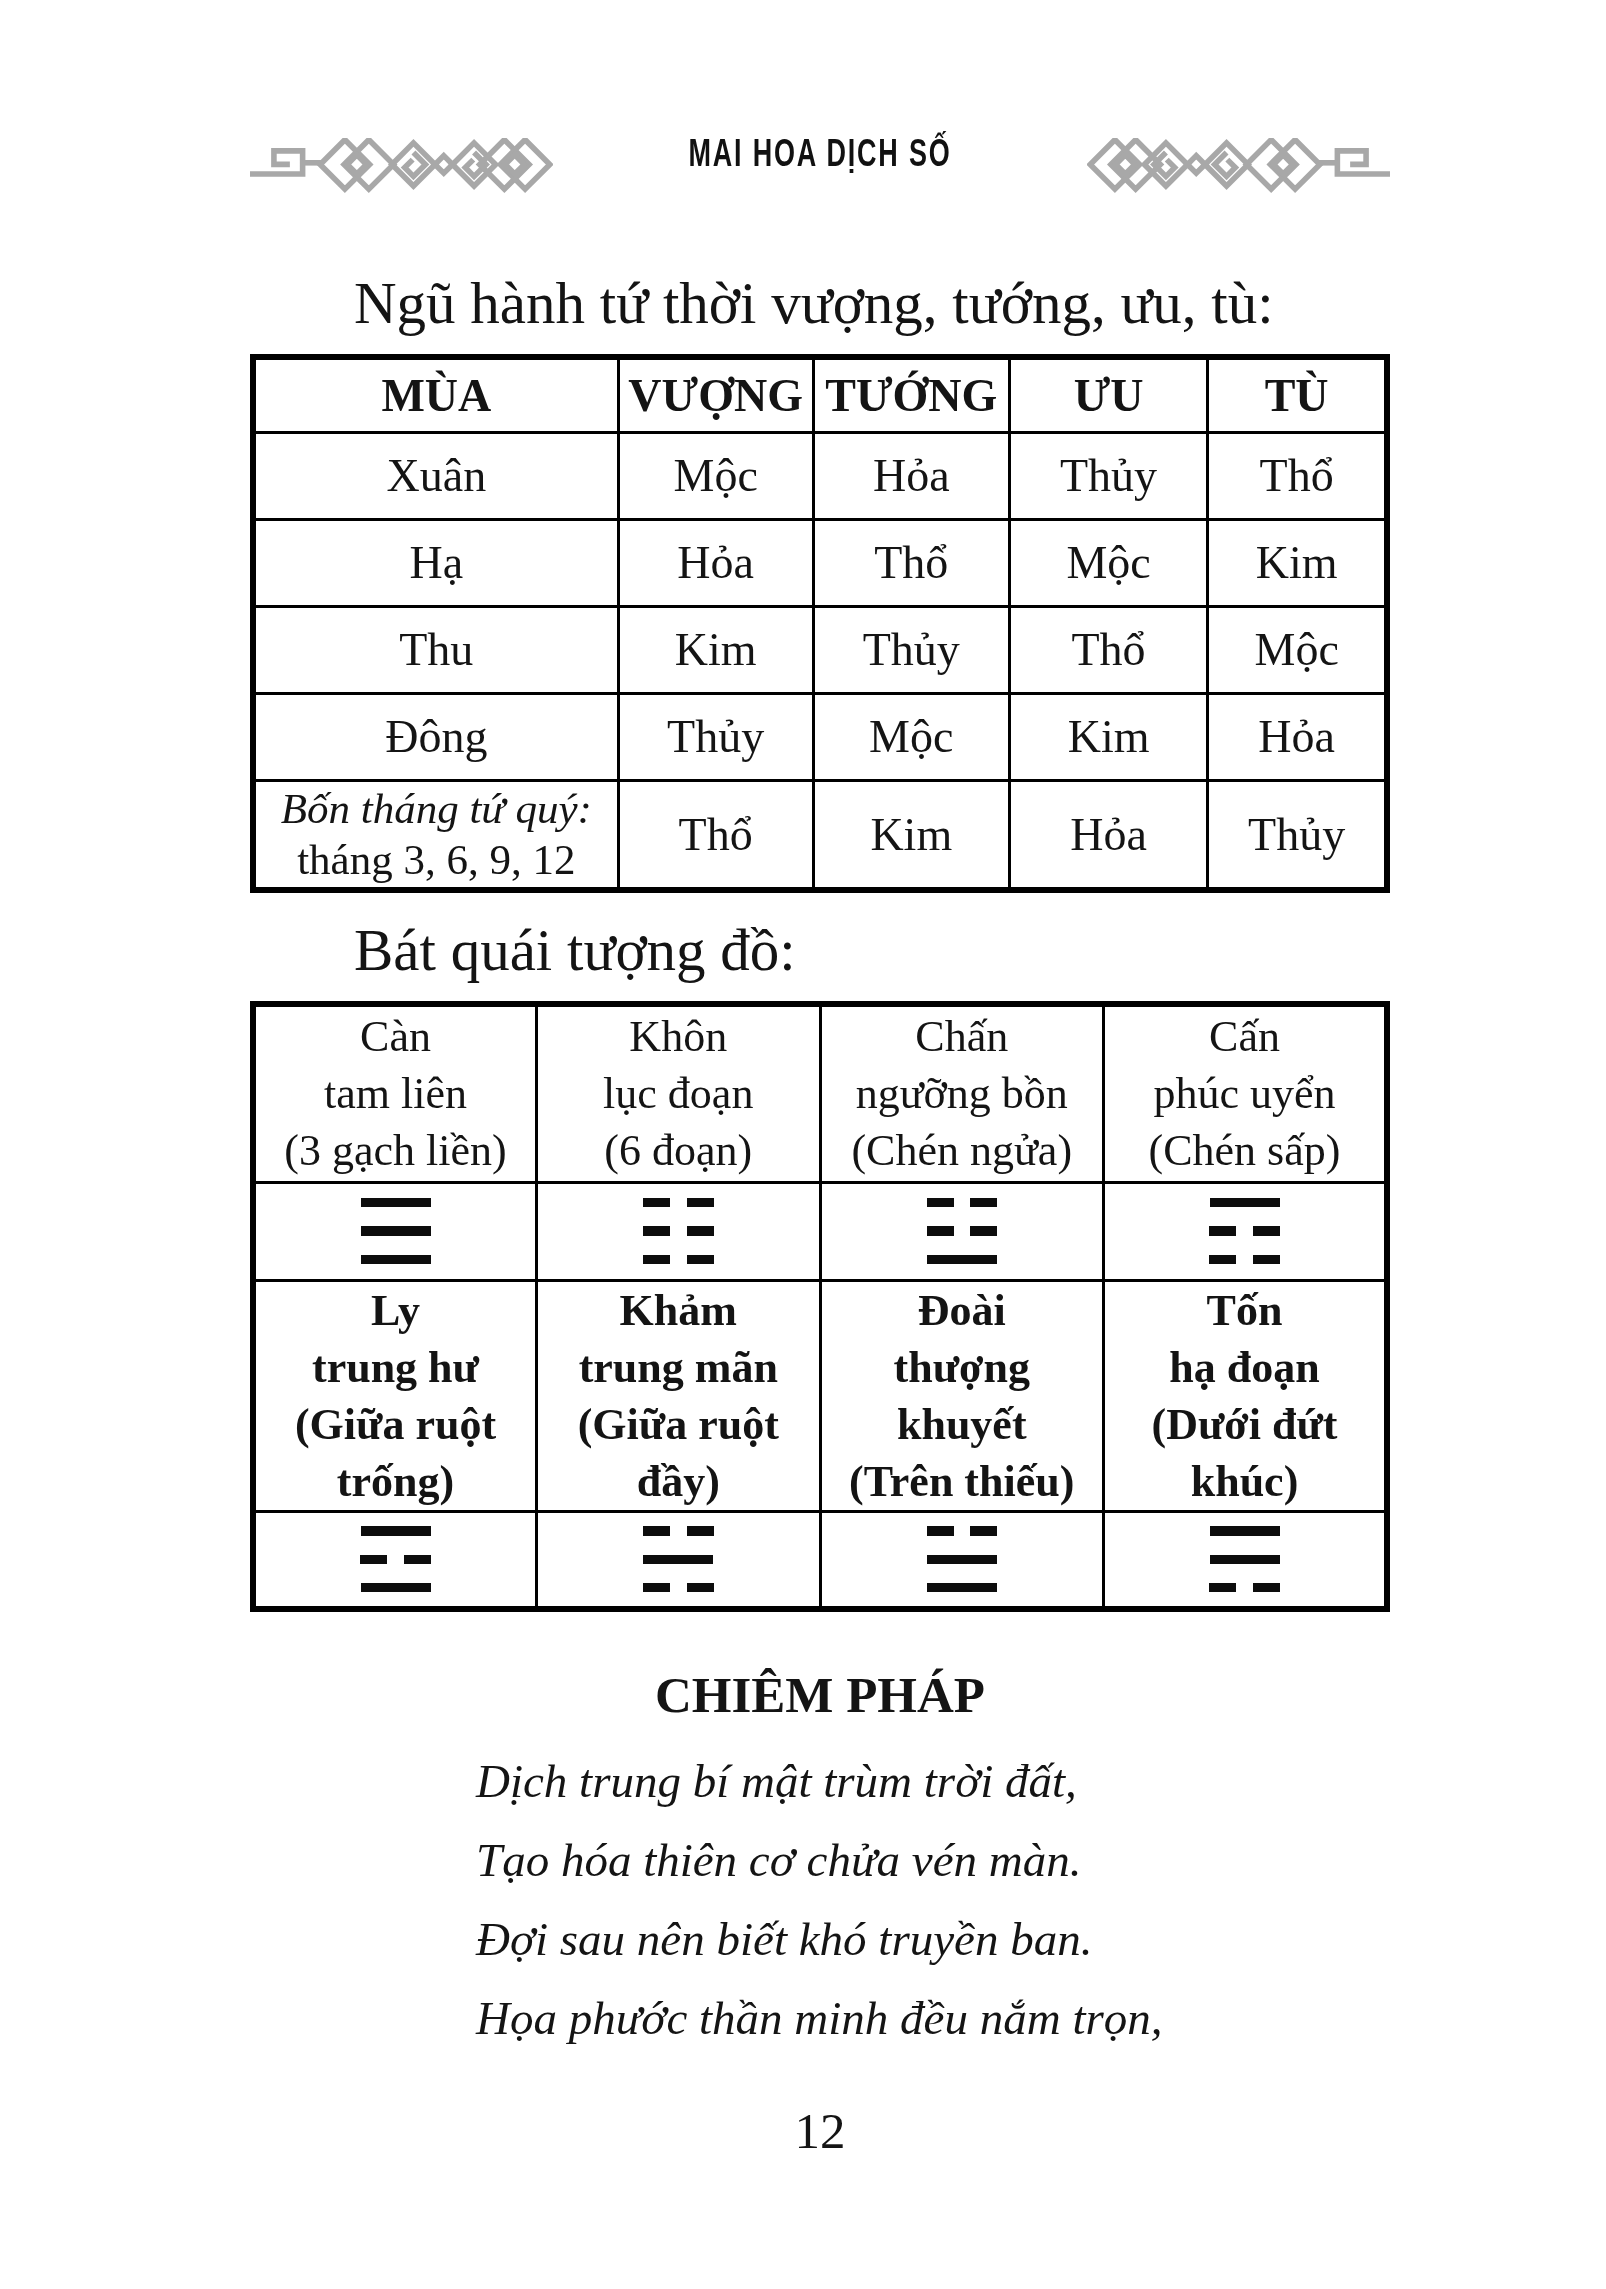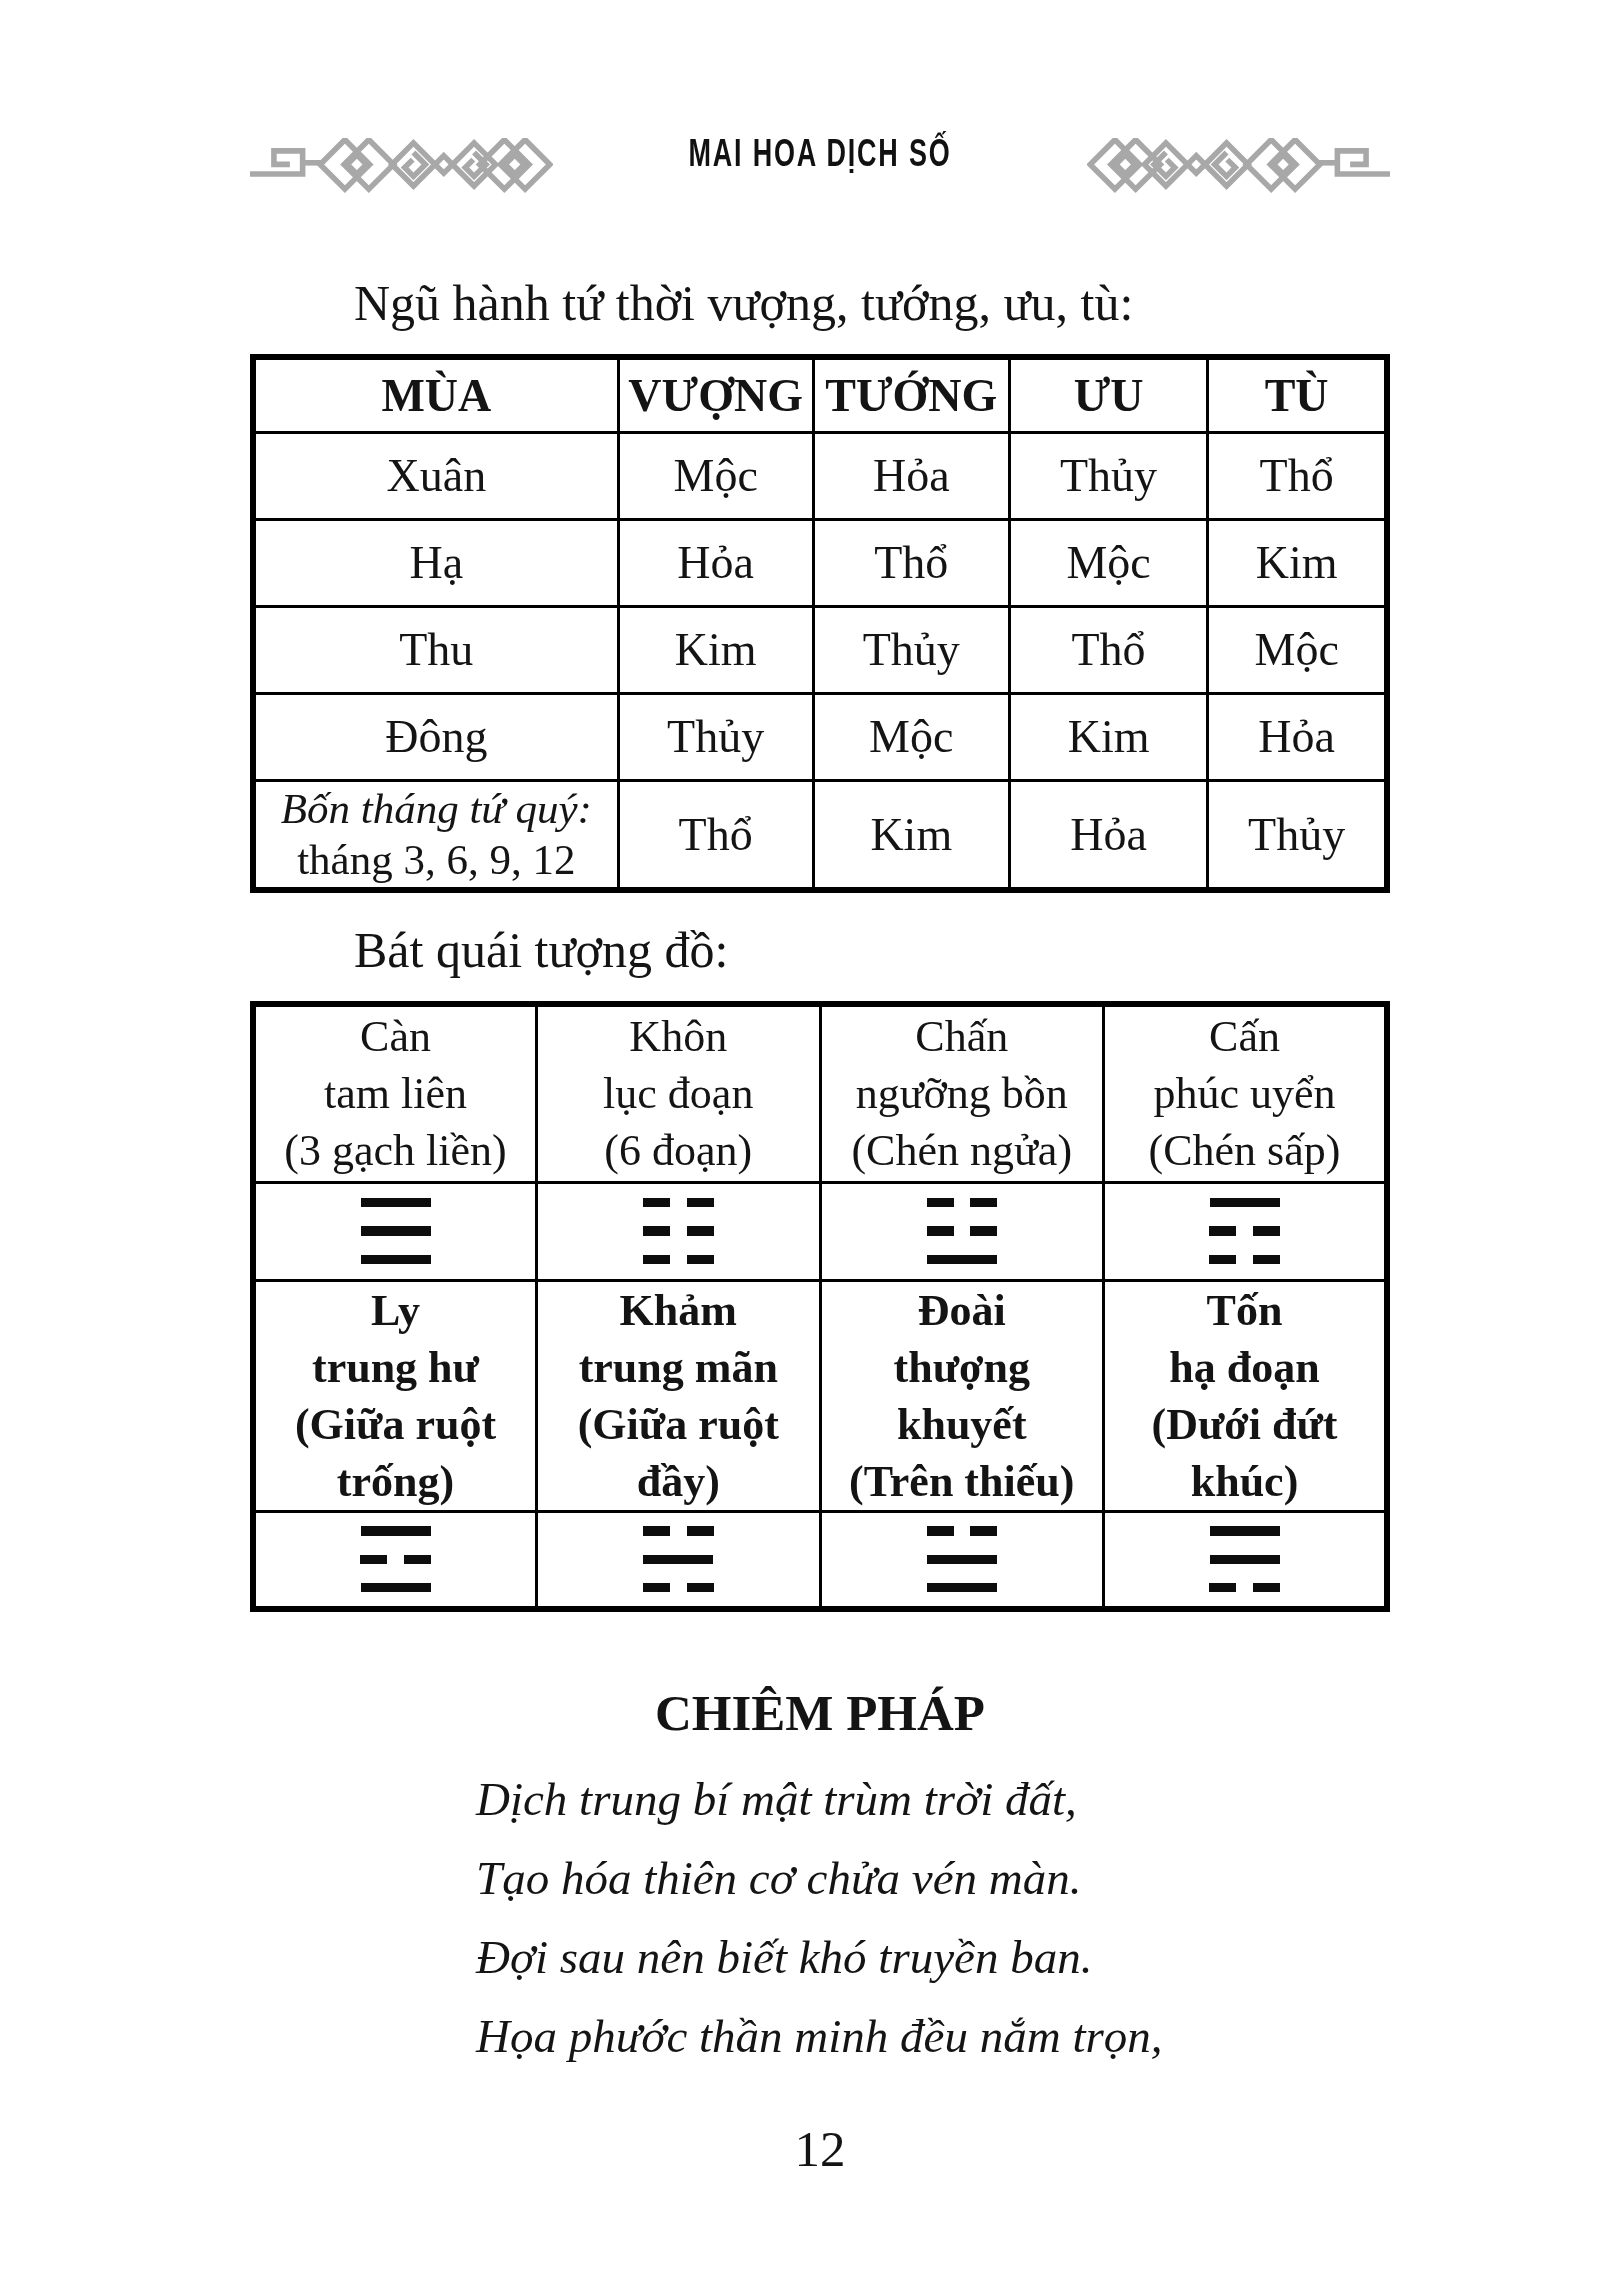--- a/index.html
+++ b/index.html
@@ -33,21 +33,21 @@
     font-family:"Liberation Sans", sans-serif;
     font-weight:bold;
     font-size:27px;
     letter-spacing:1.8px;
     transform:scaleY(1.45);
     white-space:nowrap;
     color:#111;
   }
   
   .sec-heading{
-    font-size:50px;
+    font-size:59px;
     line-height:55px;
     margin:79px 0 0 104px;
   }
   .sec-heading.second{margin-top:30px;}
   
   table{
     border-collapse:collapse;
     margin-top:23px;
     width:1140px;
     table-layout:fixed;
@@ -82,21 +82,21 @@
   .tri{
     display:flex;flex-direction:column;gap:19px;
     align-items:center;justify-content:center;
   }
   .tri .row{display:flex;gap:16.5px;}
   .tri .seg{height:9.2px;background:#0d0d0d;}
   .tri .row.solid .seg{width:70px;}
   .tri .row.broken .seg{width:27px;}
   
   .chiem-phap{
-    margin-top:73px;
+    margin-top:55px;
     text-align:center;
     font-weight:bold;
     font-size:51px;
     line-height:57px;
   }
   .poem{margin:18.4px 0 0 226px;}
   .poem-line{
     font-style:italic;
     font-size:47px;
     line-height:79px;

